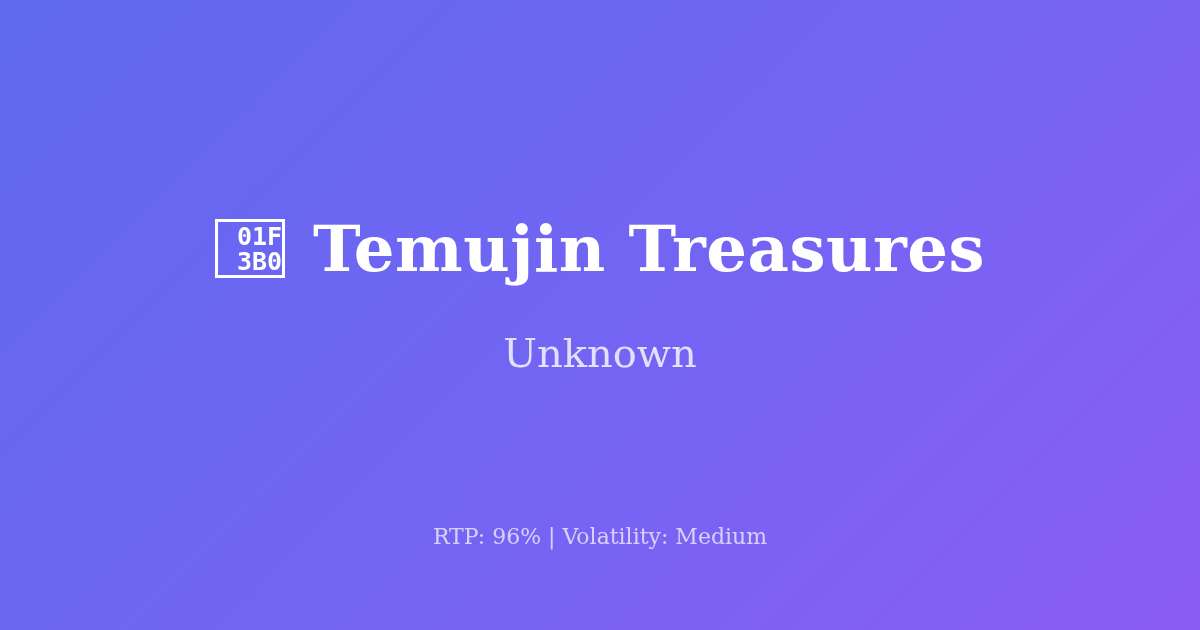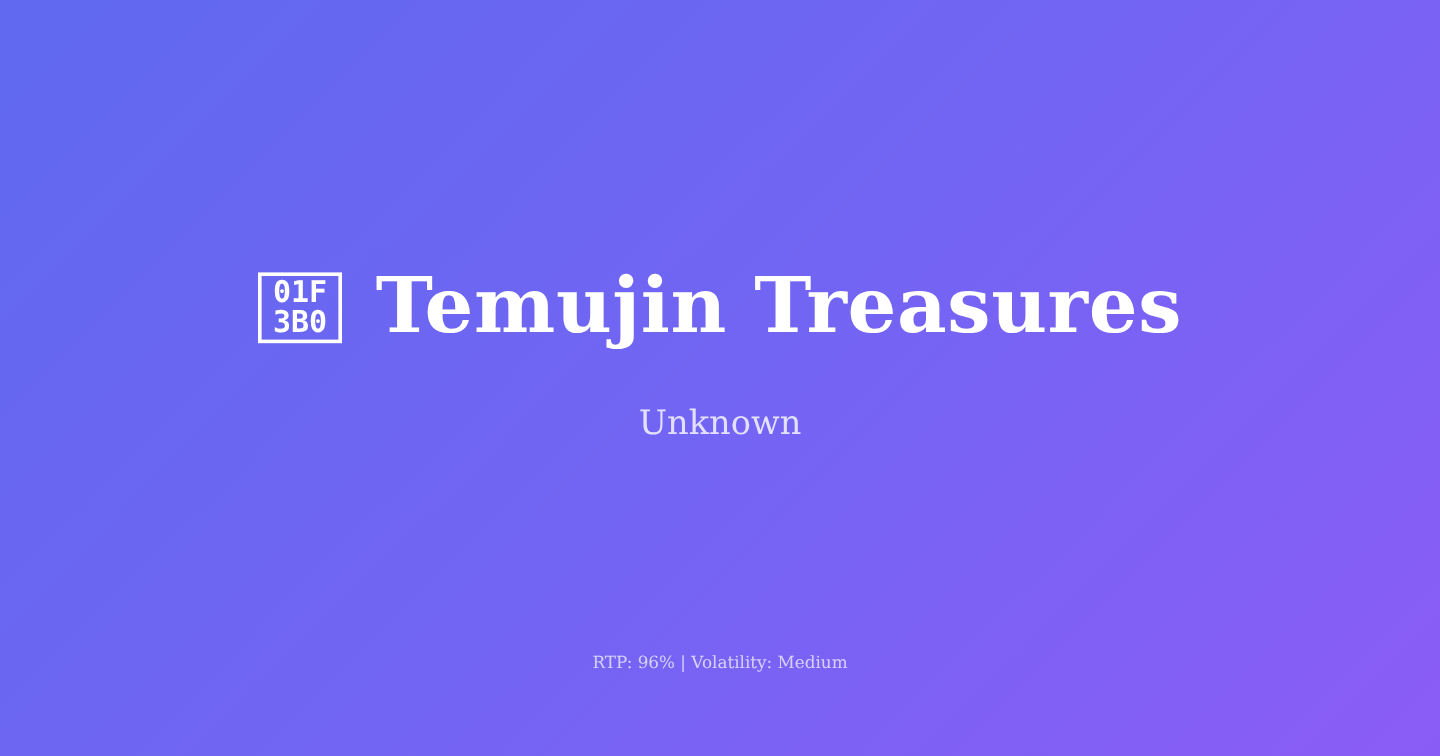--- a/index.html
+++ b/index.html
@@ -44,21 +44,21 @@
     align-items: center;
     justify-content: center;
     width: 100%;
     white-space: nowrap;
   }
 
   
   .glyph-box {
     display: inline-flex;
     flex-direction: column;
-    align-items: center;
+    align-items: flex-end;
     justify-content: center;
     box-sizing: border-box;
     width: 70px;
     height: 59px;
     margin-right: 28px;
     border: 3px solid #ffffff;
     font-family: "DejaVu Sans Mono", "Liberation Mono", monospace;
     font-size: 25px;
     font-weight: 700;
     line-height: 25px;
@@ -77,36 +77,36 @@
     font-size: 64px;
     font-weight: 700;
     line-height: 1.06;
     color: #ffffff;
     letter-spacing: 0.5px;
     margin: 0;
   }
 
   .card-subtitle {
     font-family: "DejaVu Serif", "Liberation Serif", serif;
-    font-size: 28px;
+    font-size: 40px;
     font-weight: 400;
     line-height: 1.2;
     color: rgba(255, 255, 255, 0.80);
     margin: 46px 0 0 0;
     text-align: center;
   }
 
   .card-footer {
     position: absolute;
     left: 0;
     right: 0;
-    bottom: 68px;
+    bottom: 80px;
     text-align: center;
     font-family: "DejaVu Serif", "Liberation Serif", serif;
-    font-size: 14px;
+    font-size: 22px;
     font-weight: 400;
     line-height: 1.2;
     color: rgba(255, 255, 255, 0.70);
   }
 </style>
 </head>
 <body>
 
 <div class="og-card">
 

